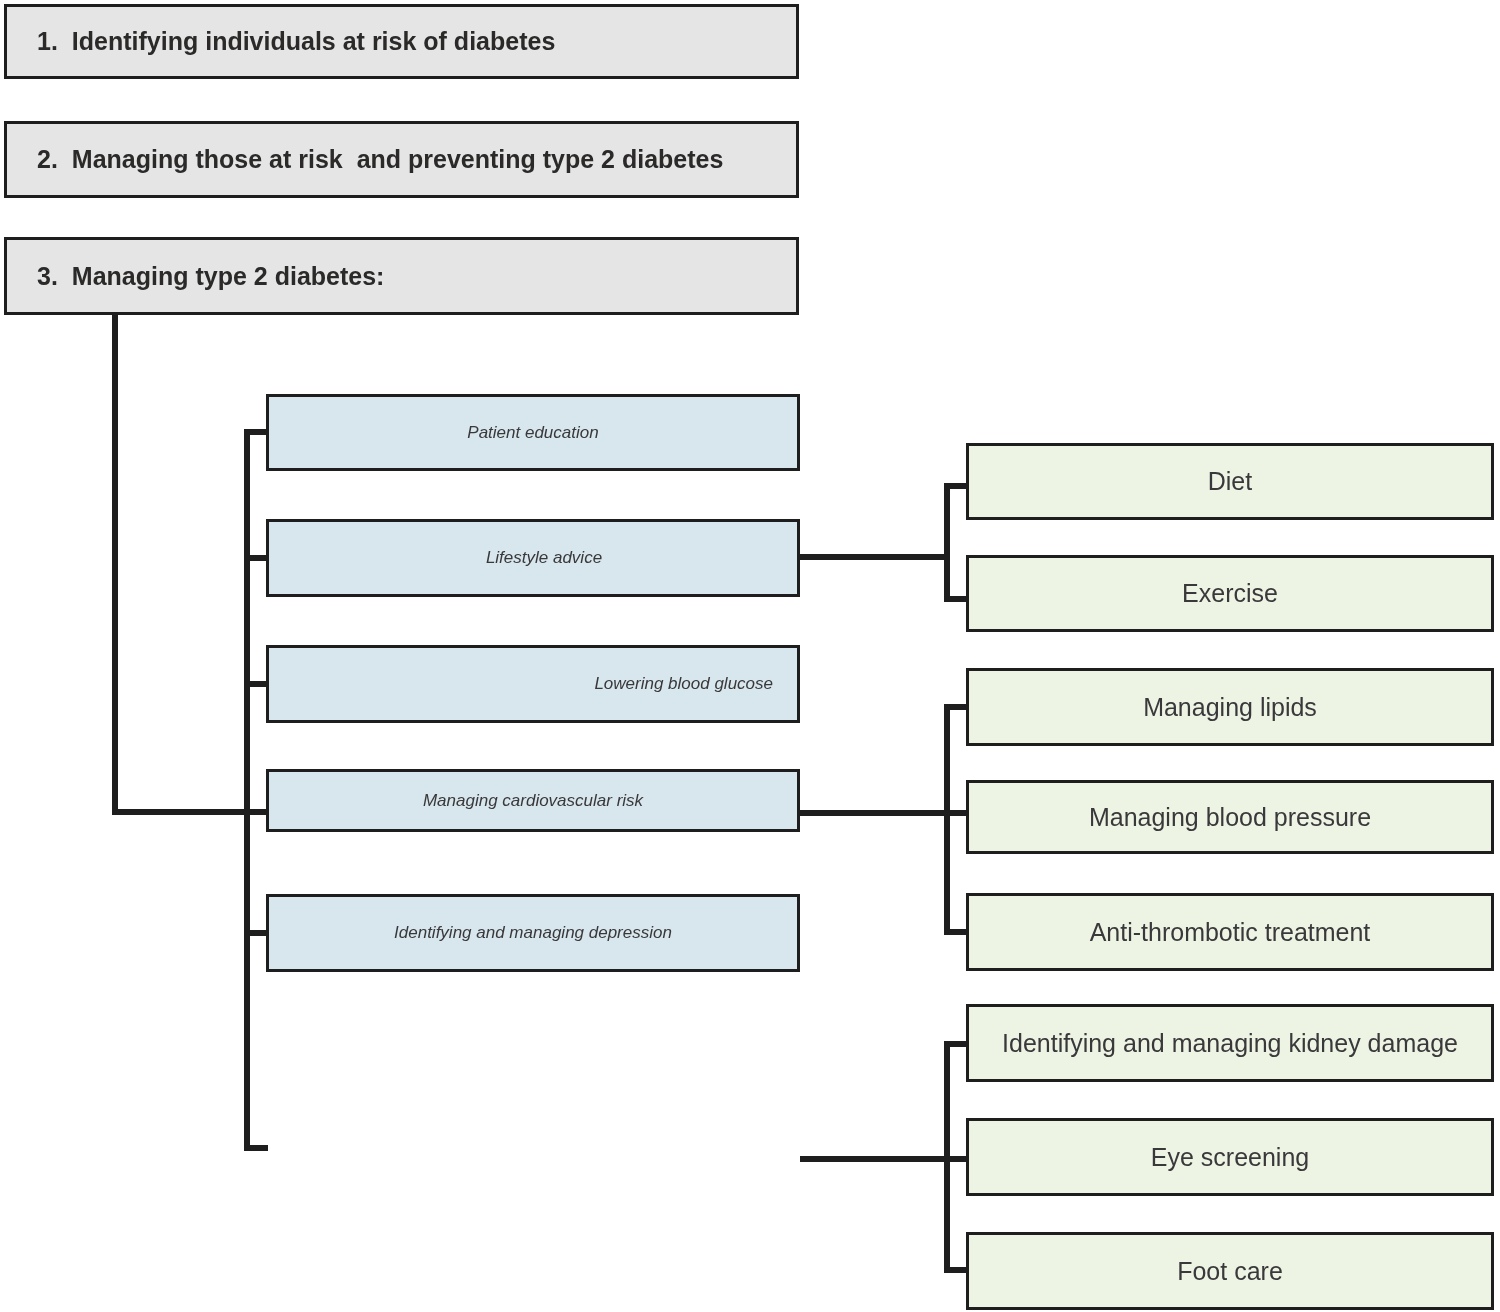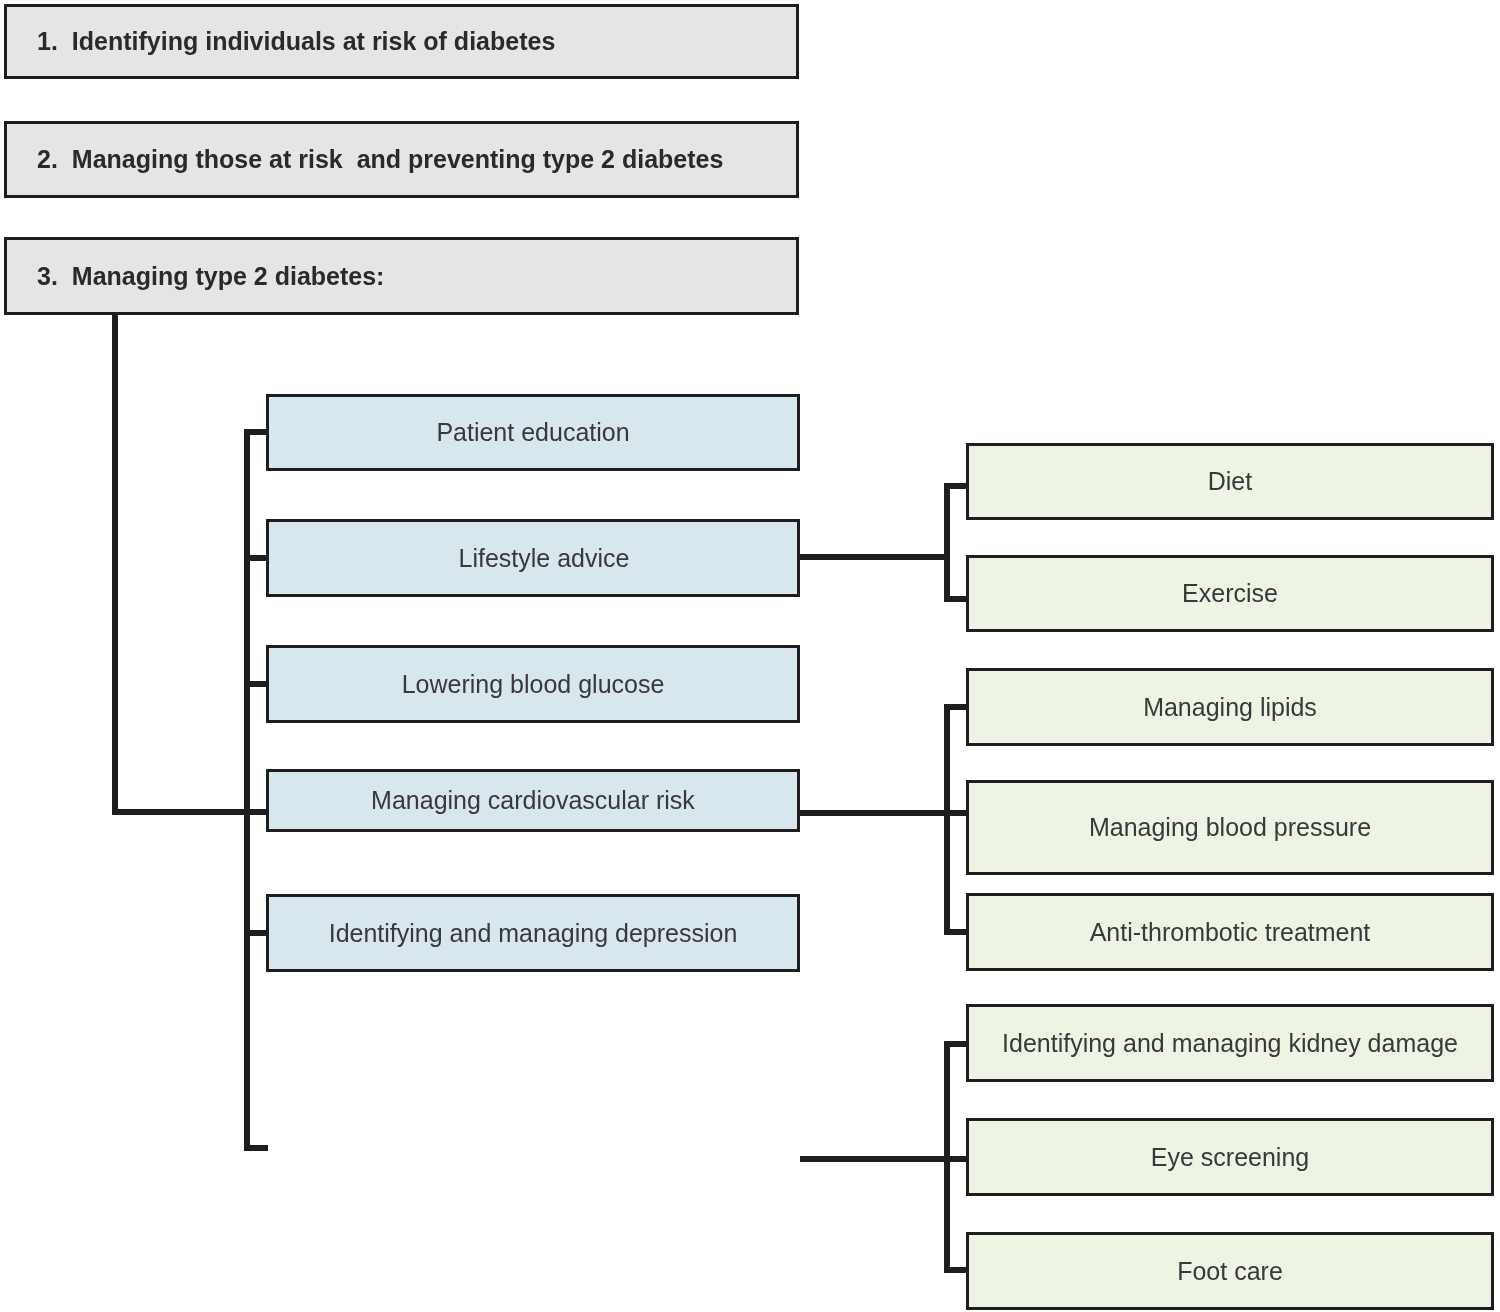--- a/index.html
+++ b/index.html
@@ -54,50 +54,51 @@
   .gray .step-label {
     white-space: pre-wrap;
     text-align: right;
   }
   .blue {
     left: 266px;
     width: 534px;
     background: var(--branch_fill, #d8e7ed);
     justify-content: center;
     text-align: center;
-    font-size: 25px;
+    font-size: 17px;
     color: var(--box_text, #39383a);
     padding: 0 24px;
+    font-style: italic;
   }
   .green {
     left: 966px;
     width: 528px;
     background: var(--sub_branch_fill, #edf4e4);
     justify-content: center;
     text-align: center;
     font-size: 25px;
     color: var(--box_text, #39383a);
     padding: 0 12px;
   }
   
   #step1 { top: 4px;   height: 75px; }
   #step2 { top: 121px; height: 77px; }
   #step3 { top: 237px; height: 78px; }
   
   #branch0 { top: 394px;  height: 77px; }
   #branch1 { top: 519px;  height: 78px; padding-left: 46px; }
-  #branch2 { top: 645px;  height: 78px; }
+  #branch2 { top: 645px;  height: 78px; justify-content: flex-end; }
   #branch3 { top: 769px;  height: 63px; }
   #branch4 { top: 894px;  height: 78px; }
   #branch5 { top: 1110px; height: 78px; }
   
   #sub-diet   { top: 443px;  height: 77px; }
   #sub-ex     { top: 555px;  height: 77px; }
   #sub-lip    { top: 668px;  height: 78px; }
-  #sub-bp     { top: 780px;  height: 95px; }
+  #sub-bp     { top: 780px;  height: 74px; }
   #sub-anti   { top: 893px;  height: 78px; }
   #sub-kidney { top: 1004px; height: 78px; }
   #sub-eye    { top: 1118px; height: 78px; }
   #sub-foot   { top: 1232px; height: 78px; }
 </style>
 </head>
 <body>
 
 <div class="canvas">
 

